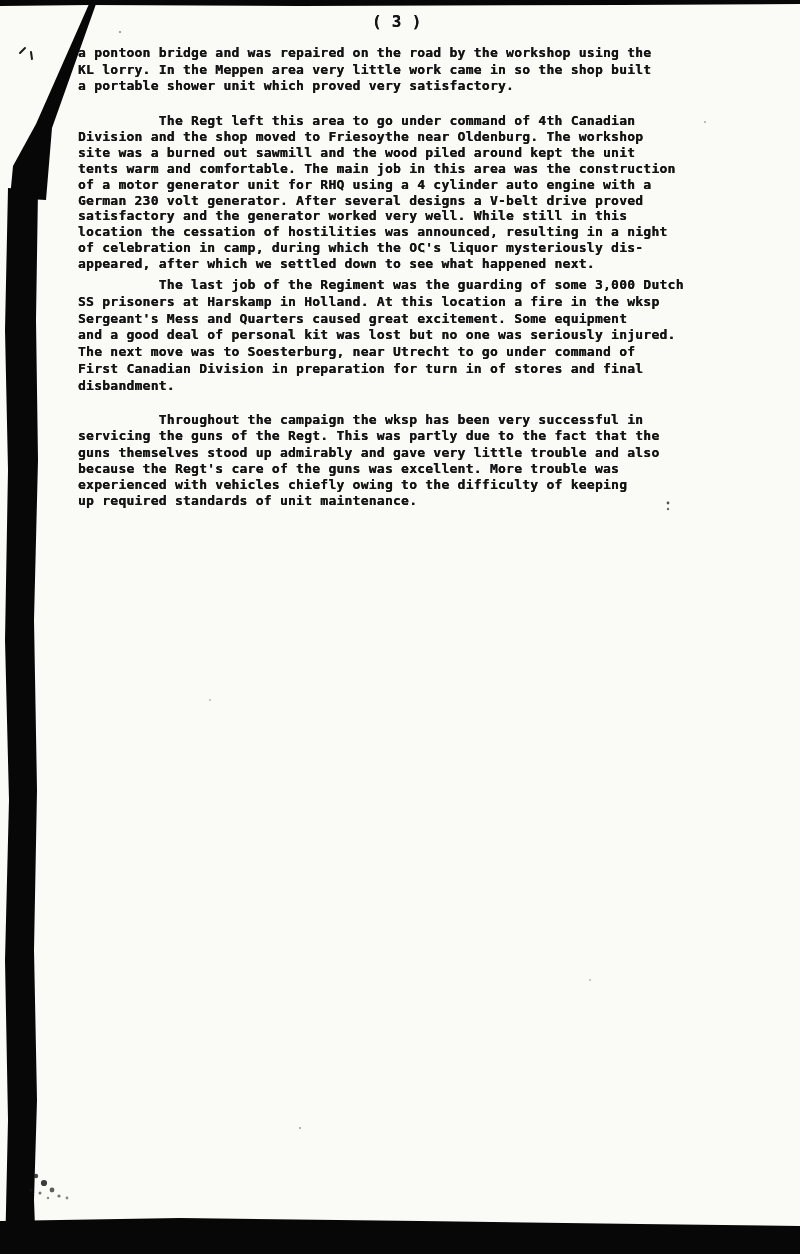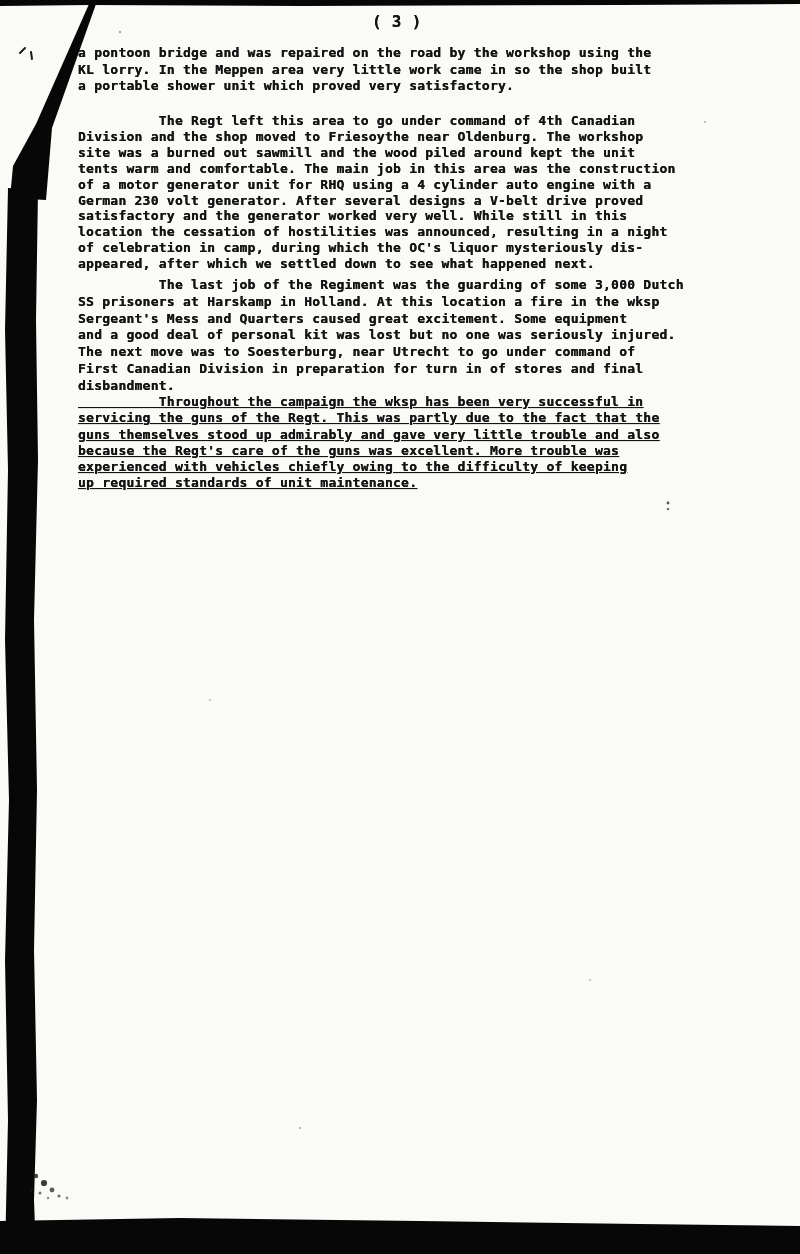--- a/index.html
+++ b/index.html
@@ -35,21 +35,21 @@
     left: 78px;
     white-space: pre;
     font-size: 13px;
     font-weight: 700;
     letter-spacing: 0.25px;
     text-shadow: 0 0 0.6px rgba(0,0,0,0.8), 0.3px 0.3px 0 rgba(0,0,0,0.35);
   }
   .para-1 { top: 45px;  line-height: 16.6px; }
   .para-2 { top: 113px; line-height: 15.9px; }
   .para-3 { top: 277px; line-height: 16.8px; }
-  .para-4 { top: 394px; line-height: 16.3px; text-decoration: underline; }
+  .para-4 { top: 412px; line-height: 16.3px; }
   .artifacts {
     position: absolute;
     inset: 0;
     pointer-events: none;
   }
 </style>
 </head>
 <body>
 
 <div class="page">

